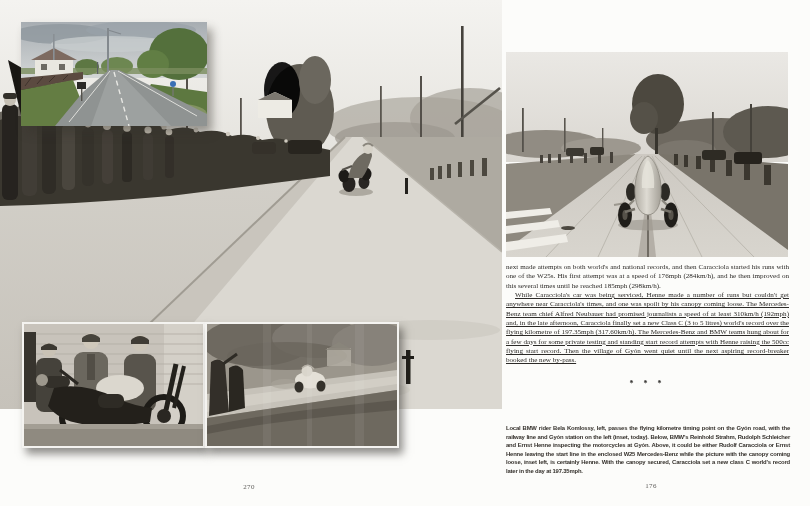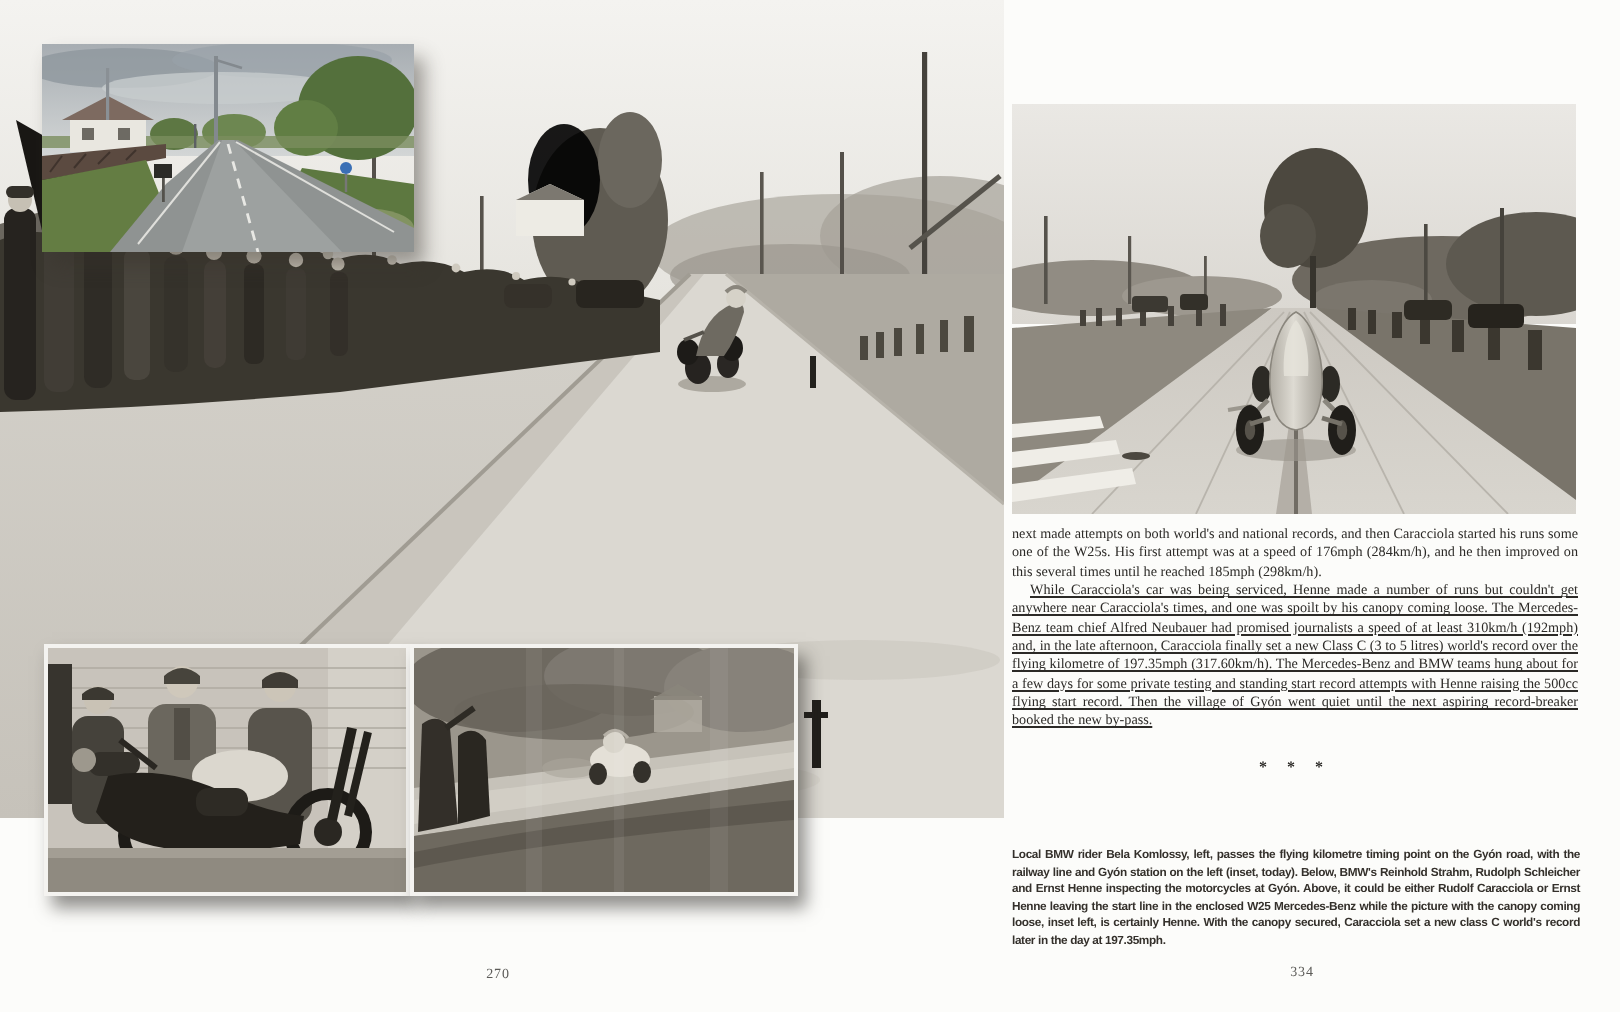--- a/index.html
+++ b/index.html
@@ -413,23 +413,23 @@
         <ellipse cx="165" cy="163" rx="2.6" ry="5" fill="#56524a"></ellipse>
         <line x1="129" y1="157" x2="119" y2="160" stroke="#757168" stroke-width="2.4"></line>
         <line x1="155" y1="157" x2="165" y2="160" stroke="#757168" stroke-width="2.4"></line>
       </g>
 
       <ellipse cx="62" cy="176" rx="7" ry="2" fill="#4c4840"></ellipse>
     </svg>
   </div>
 
   <div id="text-column">
-    <p>next made attempts on both world's and national records, and then Caracciola started his runs some one of the W25s. His first attempt was at a speed of 176mph (284km/h), and he then improved on this several times until he reached 185mph (298km/h).</p>
+    <p>next made attempts on both world's and national records, and then Caracciola started his runs with one of the W25s. His first attempt was at a speed of 176mph (284km/h), and he then improved on this several times until he reached 185mph (298km/h).</p>
     <p class="indent">While Caracciola's car was being serviced, Henne made a number of runs but couldn't get anywhere near Caracciola's times, and one was spoilt by his canopy coming loose. The Mercedes-Benz team chief Alfred Neubauer had promised journalists a speed of at least 310km/h (192mph) and, in the late afternoon, Caracciola finally set a new Class C (3 to 5 litres) world's record over the flying kilometre of 197.35mph (317.60km/h). The Mercedes-Benz and BMW teams hung about for a few days for some private testing and standing start record attempts with Henne raising the 500cc flying start record. Then the village of Gyón went quiet until the next aspiring record-breaker booked the new by-pass.</p>
     <div class="divider">* * *</div>
   </div>
 
   <div id="caption">Local BMW rider Bela Komlossy, left, passes the flying kilometre timing point on the Gyón road, with the railway line and Gyón station on the left (inset, today). Below, BMW's Reinhold Strahm, Rudolph Schleicher and Ernst Henne inspecting the motorcycles at Gyón. Above, it could be either Rudolf Caracciola or Ernst Henne leaving the start line in the enclosed W25 Mercedes-Benz while the picture with the canopy coming loose, inset left, is certainly Henne. With the canopy secured, Caracciola set a new class C world's record later in the day at 197.35mph.</div>
 
   <div class="pagenum" id="pagenum-left">270</div>
-  <div class="pagenum" id="pagenum-right">334</div>
+  <div class="pagenum" id="pagenum-right">176</div>
 
 </div>
 
 </body></html>

